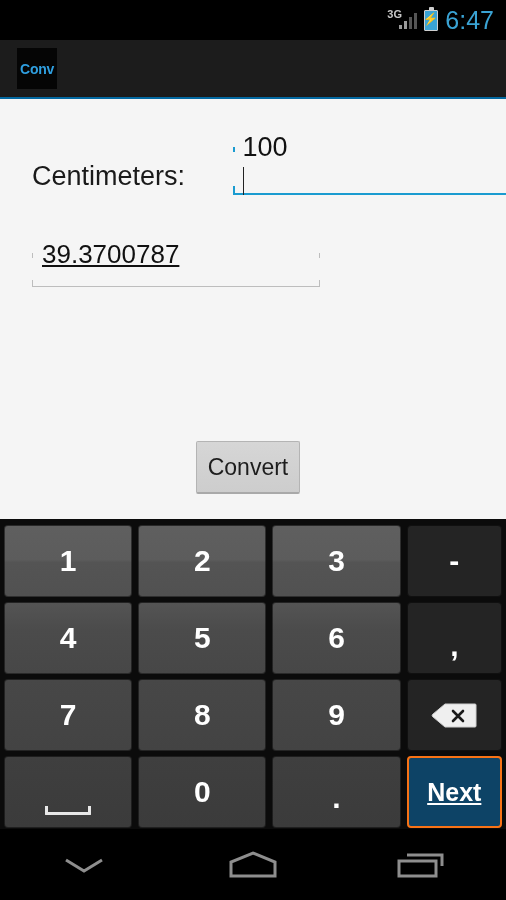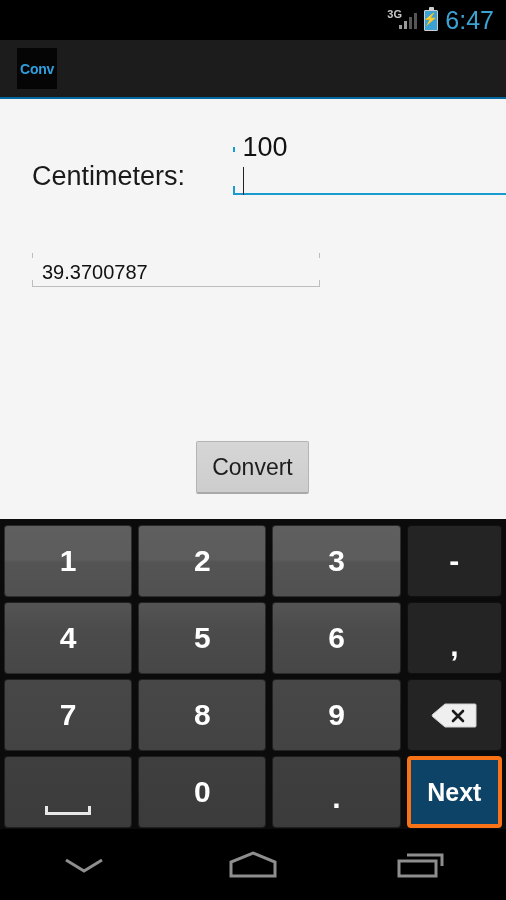--- a/index.html
+++ b/index.html
@@ -83,34 +83,34 @@
     border-right:1.5px solid #bdbdbd;
     height:34px;
   }
   .field-underline:before,
   .field-underline:after { content:""; }
   .field-inner {
     position:absolute; left:0; bottom:4px; width:288px;
     display:flex; align-items:baseline;
     font-size:27px; color:#111; padding-left:9px;flex-direction:column;
   }
-  .row-in .field-inner { bottom:3px; font-size:20px; padding-left:10px; }
+  .row-in .field-inner { bottom:17px; font-size:26px; padding-left:10px;text-decoration:underline; }
   .caret {
     display:inline-block; width:1.5px; height:28px; background:#222;
     margin-left:1px; transform:translateY(4px);
   }
   
   .tick-mask {
     position:absolute; left:0; width:288px; height:34px; bottom:9px; background:#f5f5f5;
   }
   .row-in .tick-mask { height:22px; bottom:7px; }
 
   
   .convert-btn {
-    position:absolute; top:340px; left:196px; width:113px; height:53px;
+    position:absolute; top:340px; left:196px; width:104px; height:53px;
     background:linear-gradient(#d6d6d6,#cdcdcd);
     border:1px solid #b4b4b4; border-bottom:2px solid #a9a9a9; border-radius:2px;
     display:flex; align-items:center; justify-content:center;
     font-size:23px; color:#1d1d1d;
   }
 
   
   .keyboard {
     position:absolute; top:519px; left:0; width:506px; height:310px;
     background:#0b0b0b; padding:6px 4px 4px 4px;
@@ -124,21 +124,21 @@
     border:1px solid rgba(0,0,0,0.5);
   }
   .key:last-child { margin-right:0; }
   .key.num { width:129px; }
   .key.side { width:96px; }
   .k-light { background:linear-gradient(#5f5f5f 0%,#5c5c5c 48%,#545454 52%,#515151 100%); }
   .k-mid   { background:linear-gradient(#545454 0%,#4b4b4b 40%,#474747 100%); }
   .k-dark  { background:linear-gradient(#474747 0%,#434343 100%); }
   .k-darker{ background:linear-gradient(#3f3f3f 0%,#3b3b3b 100%); }
   .k-func  { background:#242424; border:1px solid #101010; }
-  .k-next  { background:#0d4366; border:4px solid #f97316; font-size:25px; }
+  .k-next  { background:#0d4366; border:2px solid #f97316; font-size:25px;text-decoration:underline; }
 
   .k-punct { font-size:30px; align-items:flex-end; padding-bottom:10px; }
   .k-dot   { font-size:30px; align-items:flex-end; padding-bottom:12px; }
 
   .space-ind {
     position:absolute; bottom:12px; left:50%; transform:translateX(-50%);
     width:46px; height:9px; border:3px solid #e8e8e8; border-top:none; border-radius:0 0 1px 1px;
   }
 
   .bksp {

